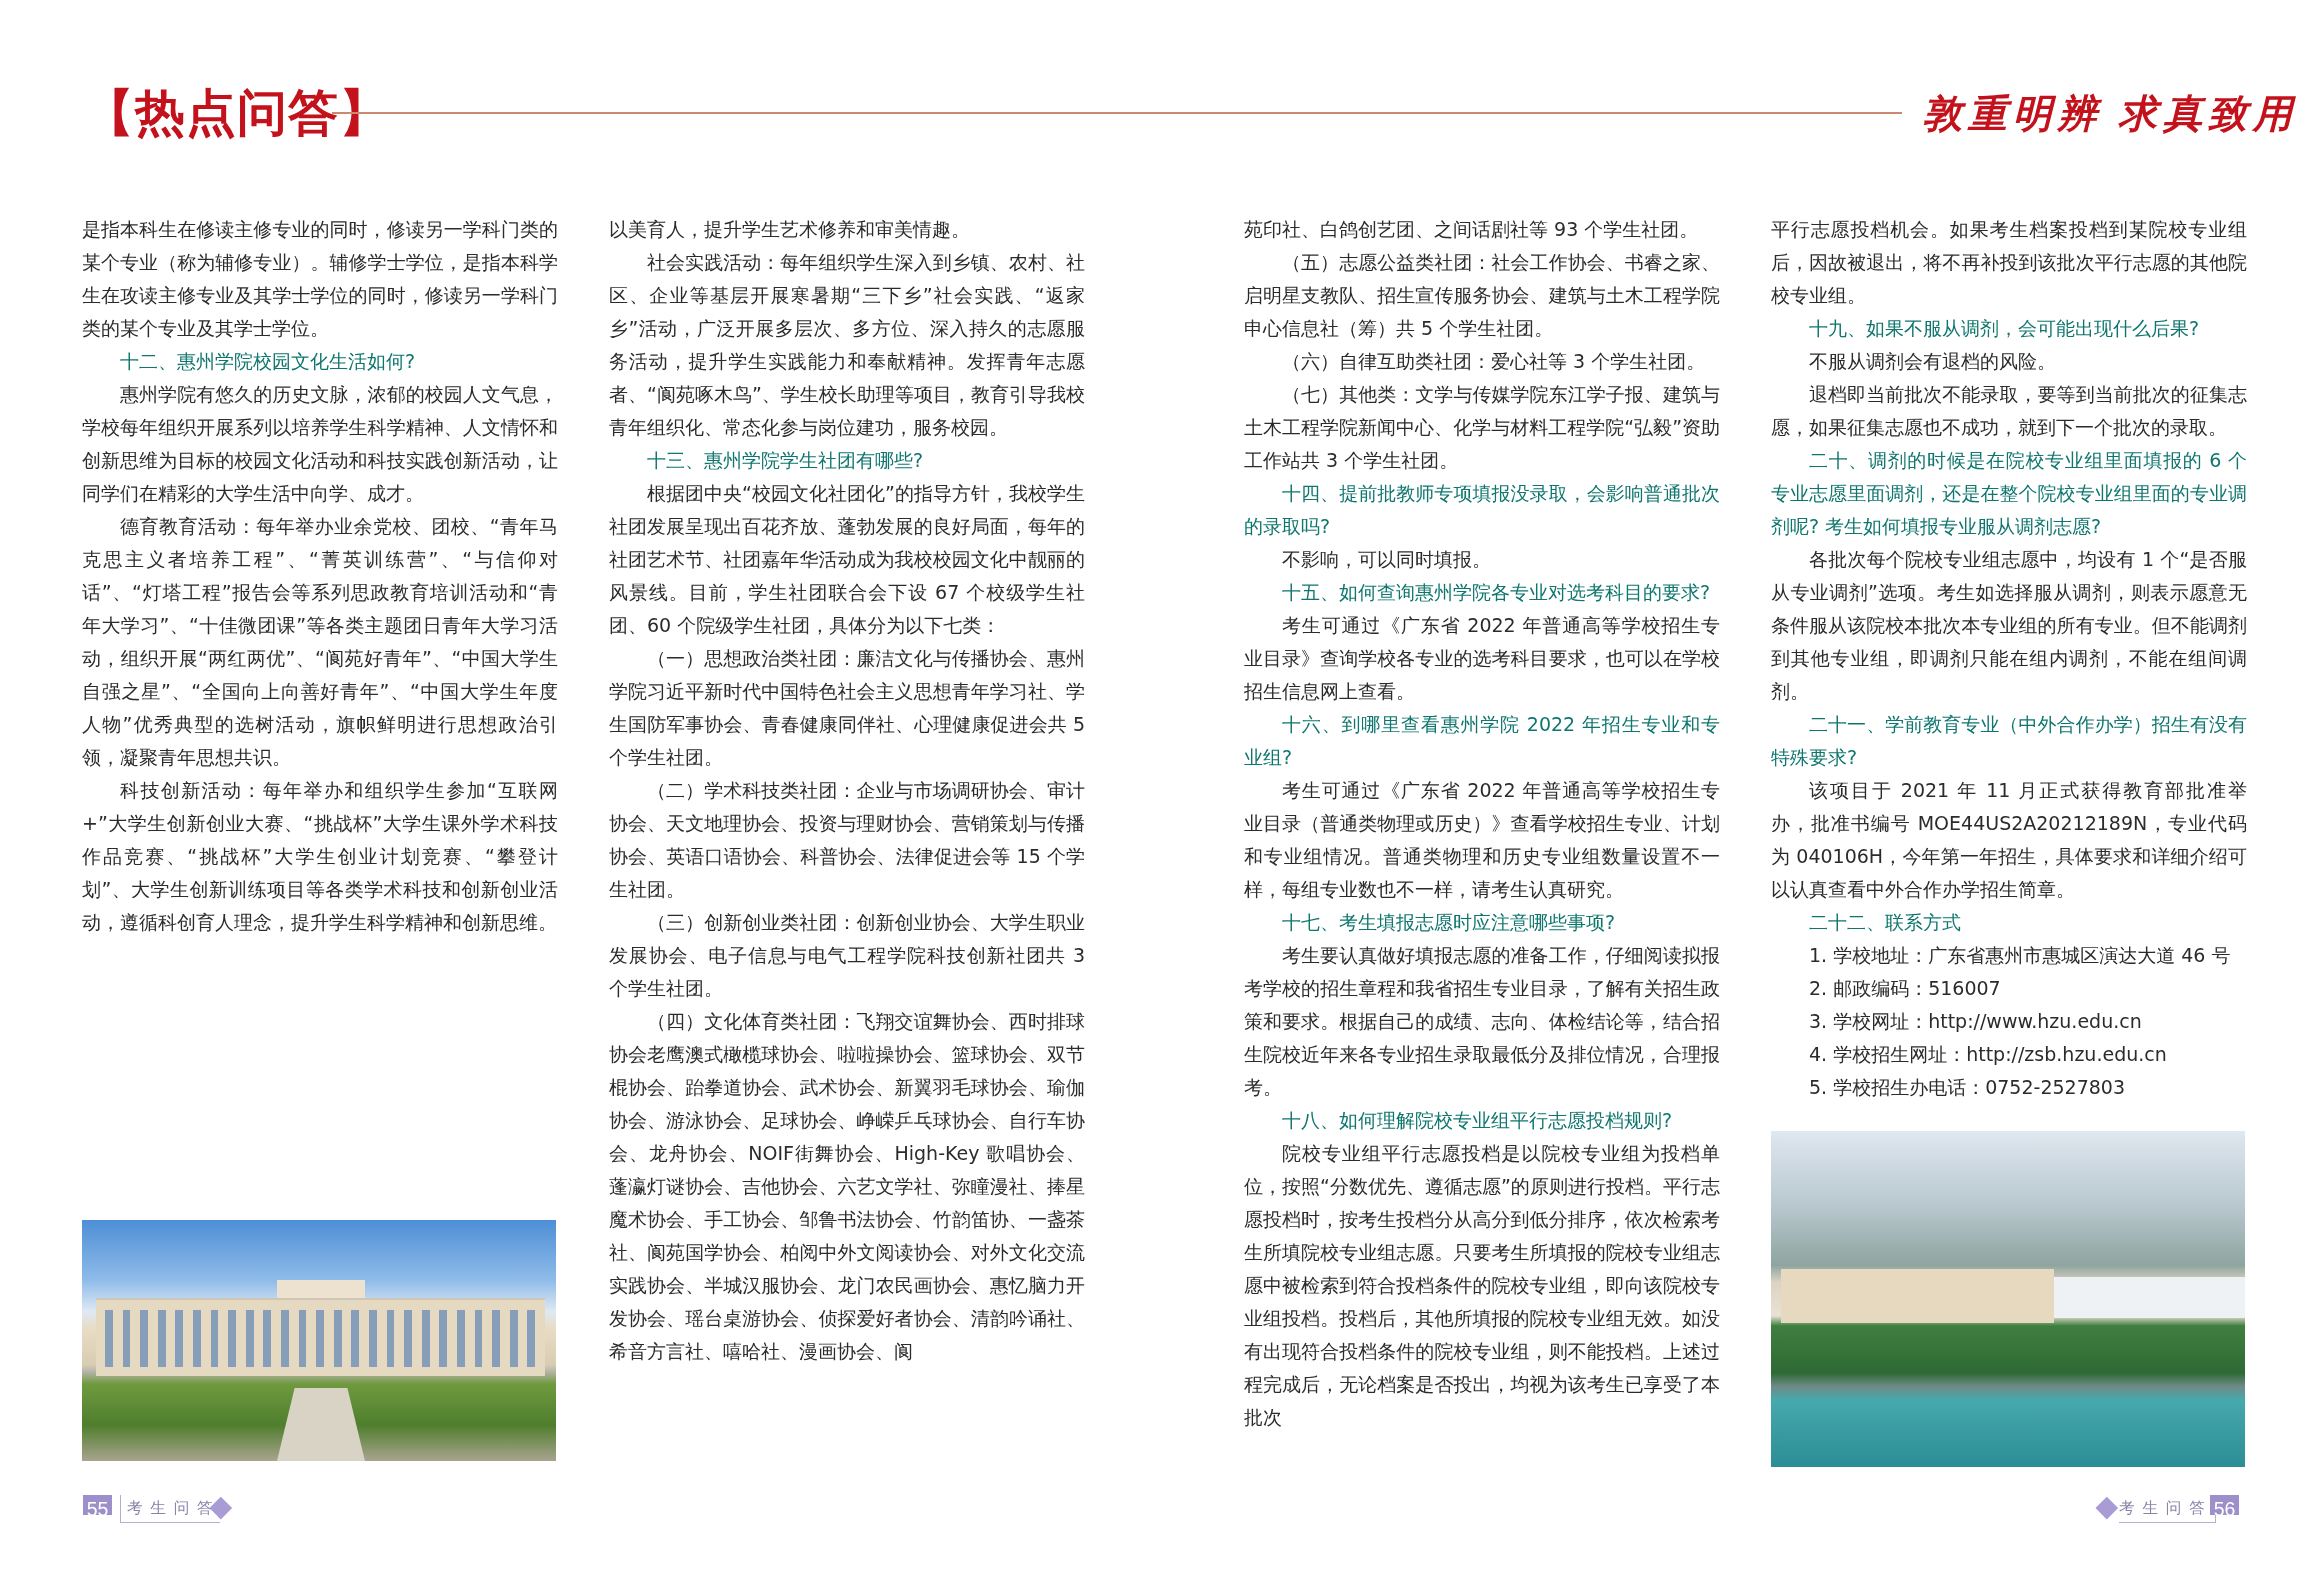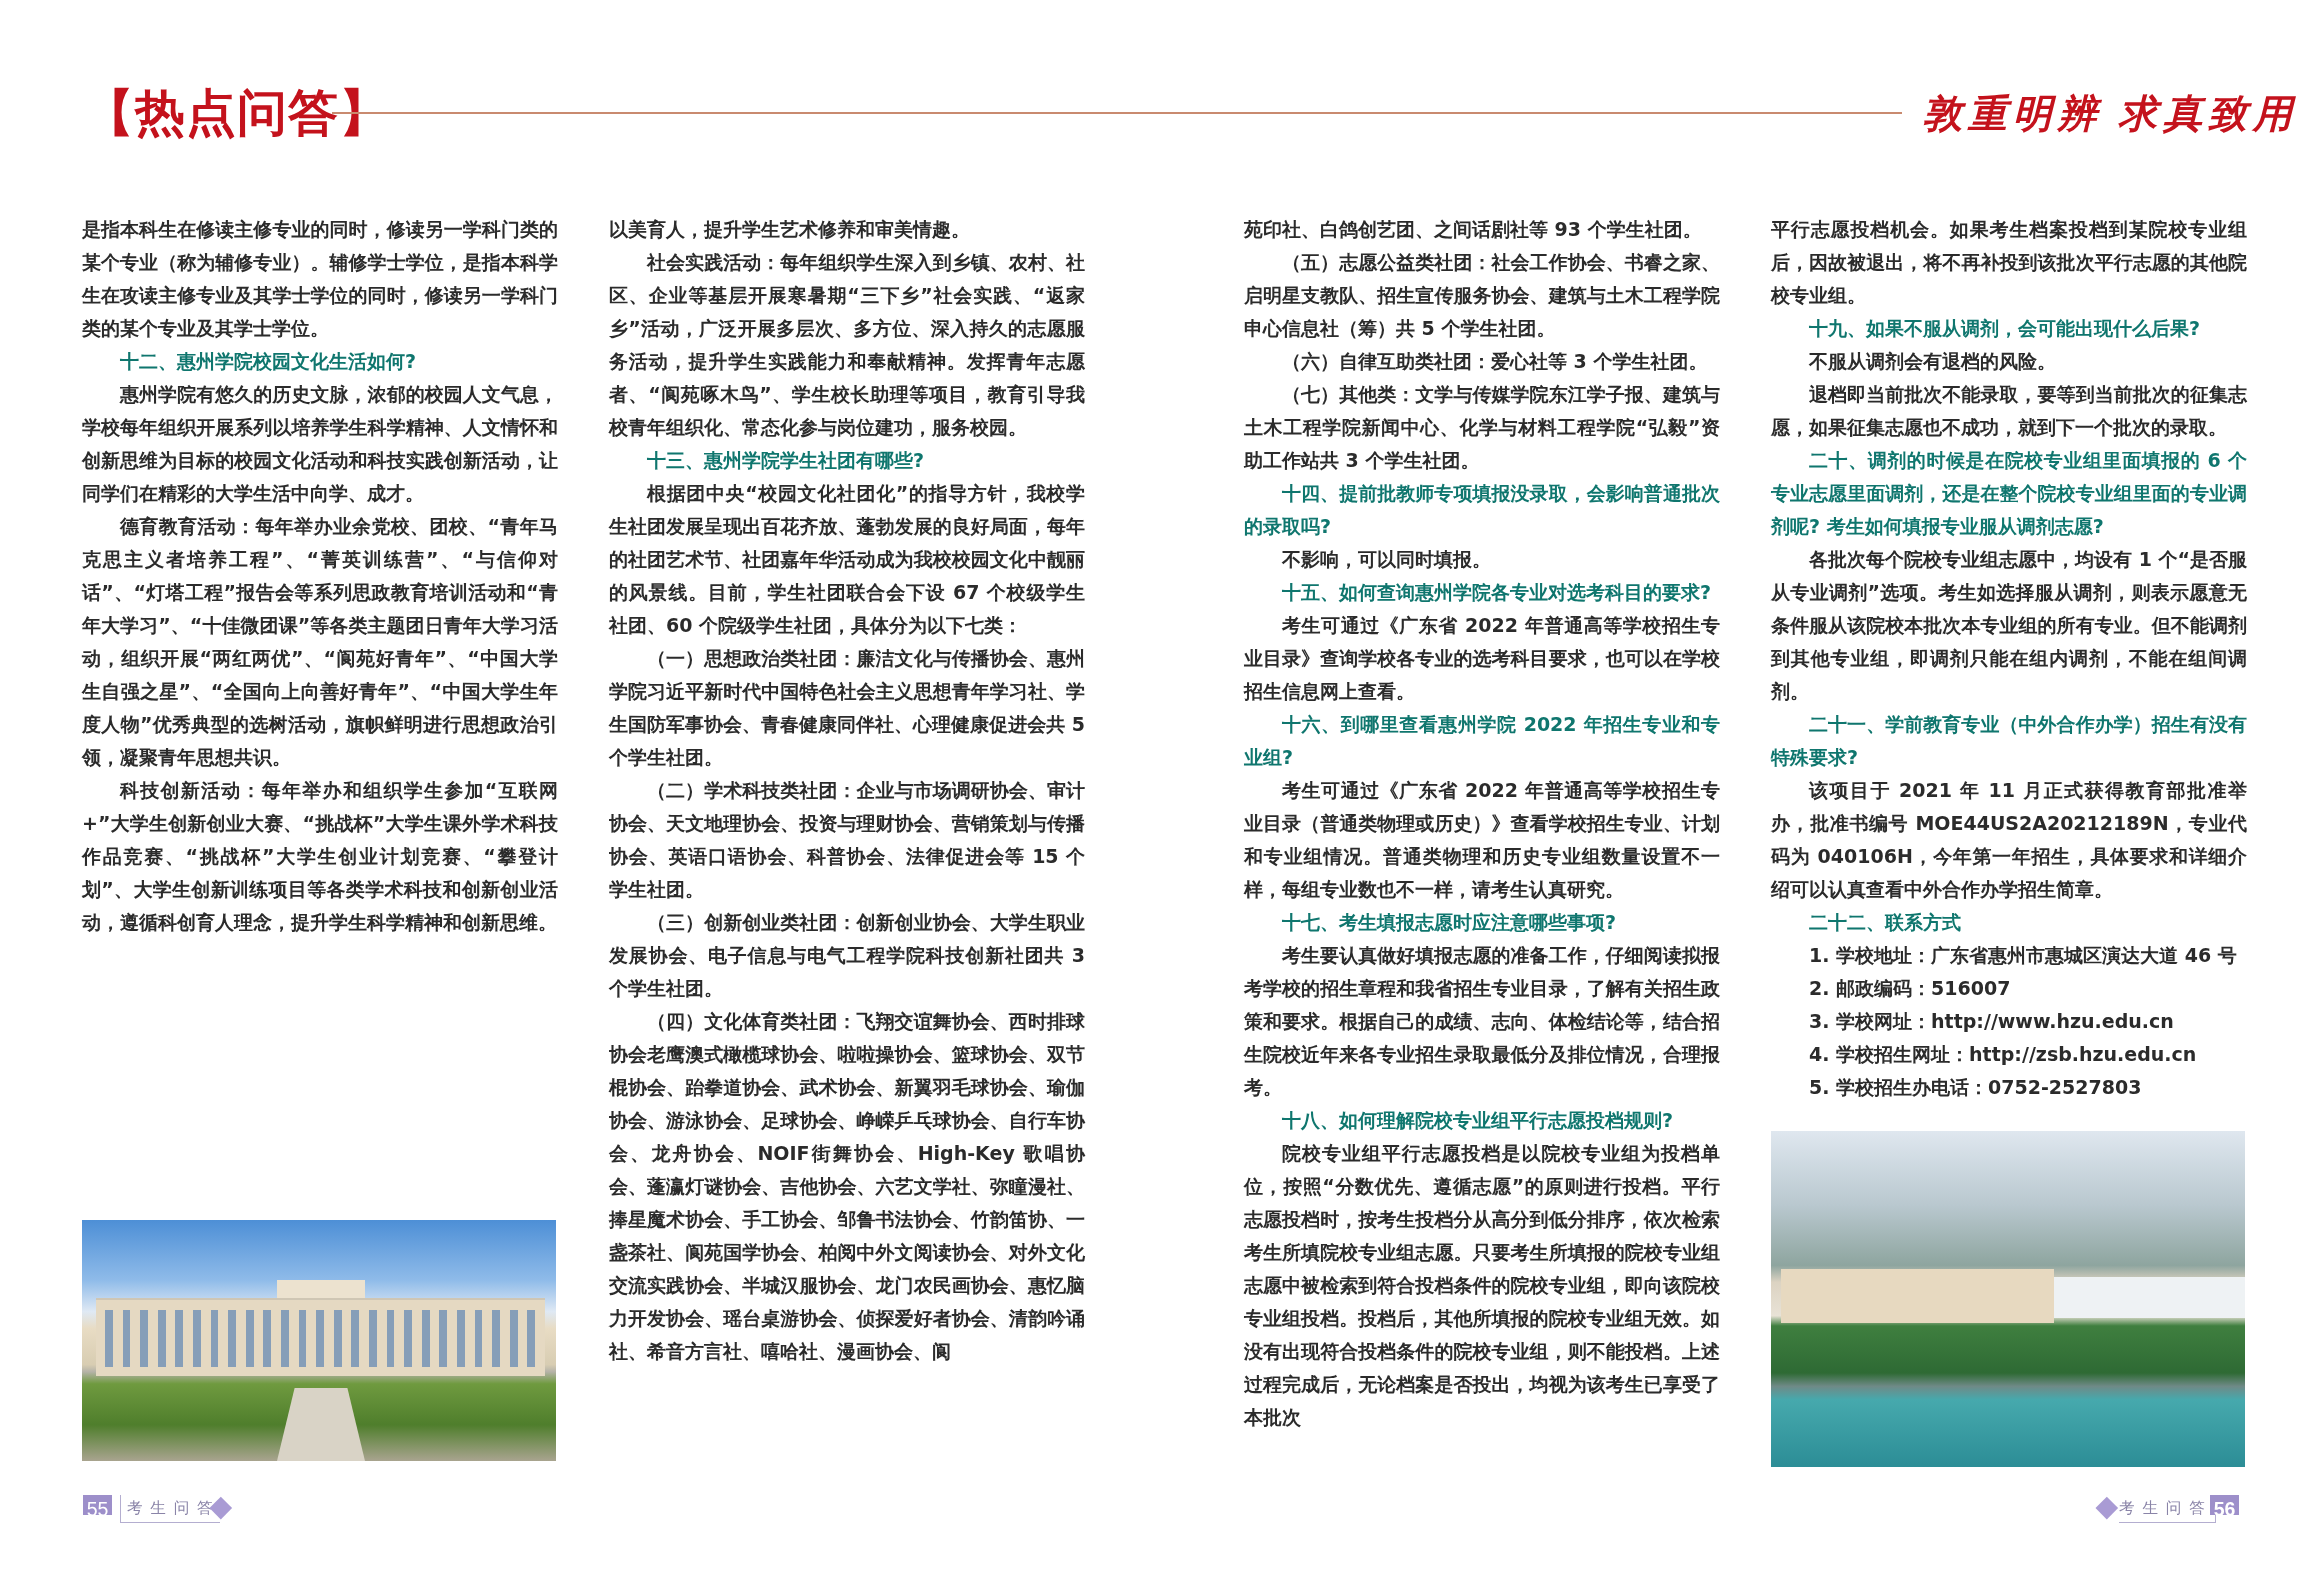--- a/index.html
+++ b/index.html
@@ -4,21 +4,21 @@
 <style>
   html, body { margin:0; padding:0; background:#ffffff; }
   body { width:2322px; height:1576px; position:relative; overflow:hidden;
          font-family:"DejaVu Sans","Liberation Sans",sans-serif; color:#2b2b2b; }
   .header-title { position:absolute; left:84px; top:84px; font-size:50px; font-weight:bold;
                   color:#c4121c; letter-spacing:1px; line-height:59px; }
   .header-rule { position:absolute; left:332px; top:112px; width:1570px; height:2px; background:#c98a6f; }
   .header-motto { position:absolute; left:1923px; top:84px; font-size:39px; font-style:italic;
                   font-family:Liberation Serif, serif; font-weight:bold;
                   color:#c4121c; letter-spacing:5.9px; line-height:59px; }
-  .col { position:absolute; top:213px; width:476px; font-size:19px; line-height:33px;font-weight:bold; }
+  .col { position:absolute; top:213px; width:476px; font-size:19px; line-height:33px; }
   .col p { margin:0; text-align:justify; }
   .col p.ind { text-indent:2em; }
   .col p.q { color:#0f766e; text-indent:2em; }
   .col p.li { padding-left:2em; }
   #c1 { left:82px; }
   #c2 { left:609px; }
   #c3 { left:1244px; }
   #c4 { left:1771px; }
   .photo { position:absolute; overflow:hidden; }
   #photo1 { left:82px; top:1220px; width:474px; height:241px;
@@ -37,21 +37,21 @@
   #photo2 .bldg2 { position:absolute; left:283px; top:146px; width:191px; height:41px; background:#eef2f4; }
   .footer-num { position:absolute; top:1495px; width:29px; height:20px; background:#9d8fca;
     color:#fff; font-size:19.5px; line-height:29px; text-align:center; font-family:"Liberation Sans",sans-serif; }
   .footer-label { position:absolute; top:1495px; height:27px; font-size:15.6px; color:#8a84a8;
     letter-spacing:7.8px; line-height:27px; border-bottom:1px solid #b4aed0; }
   .footer-diamond { position:absolute; top:1500px; width:15.6px; height:15.6px; background:#a99bd4;
     transform:rotate(45deg); }
   #fn-left { left:83px; }
   #fl-left { left:120px; padding-left:5.9px; border-left:1px solid #b4aed0; }
   #fd-left { left:213px; }
-  #fn-right { left:2210px;font-weight:bold; }
+  #fn-right { left:2210px; }
   #fl-right { left:2119px; padding-right:2px; border-right:1px solid #b4aed0; }
   #fd-right { left:2099px; }
 </style>
 </head>
 <body>
 
 <div class="header-title">【热点问答】</div>
 <div class="header-rule"></div>
 <div class="header-motto">敦重明辨 求真致用</div>
 

